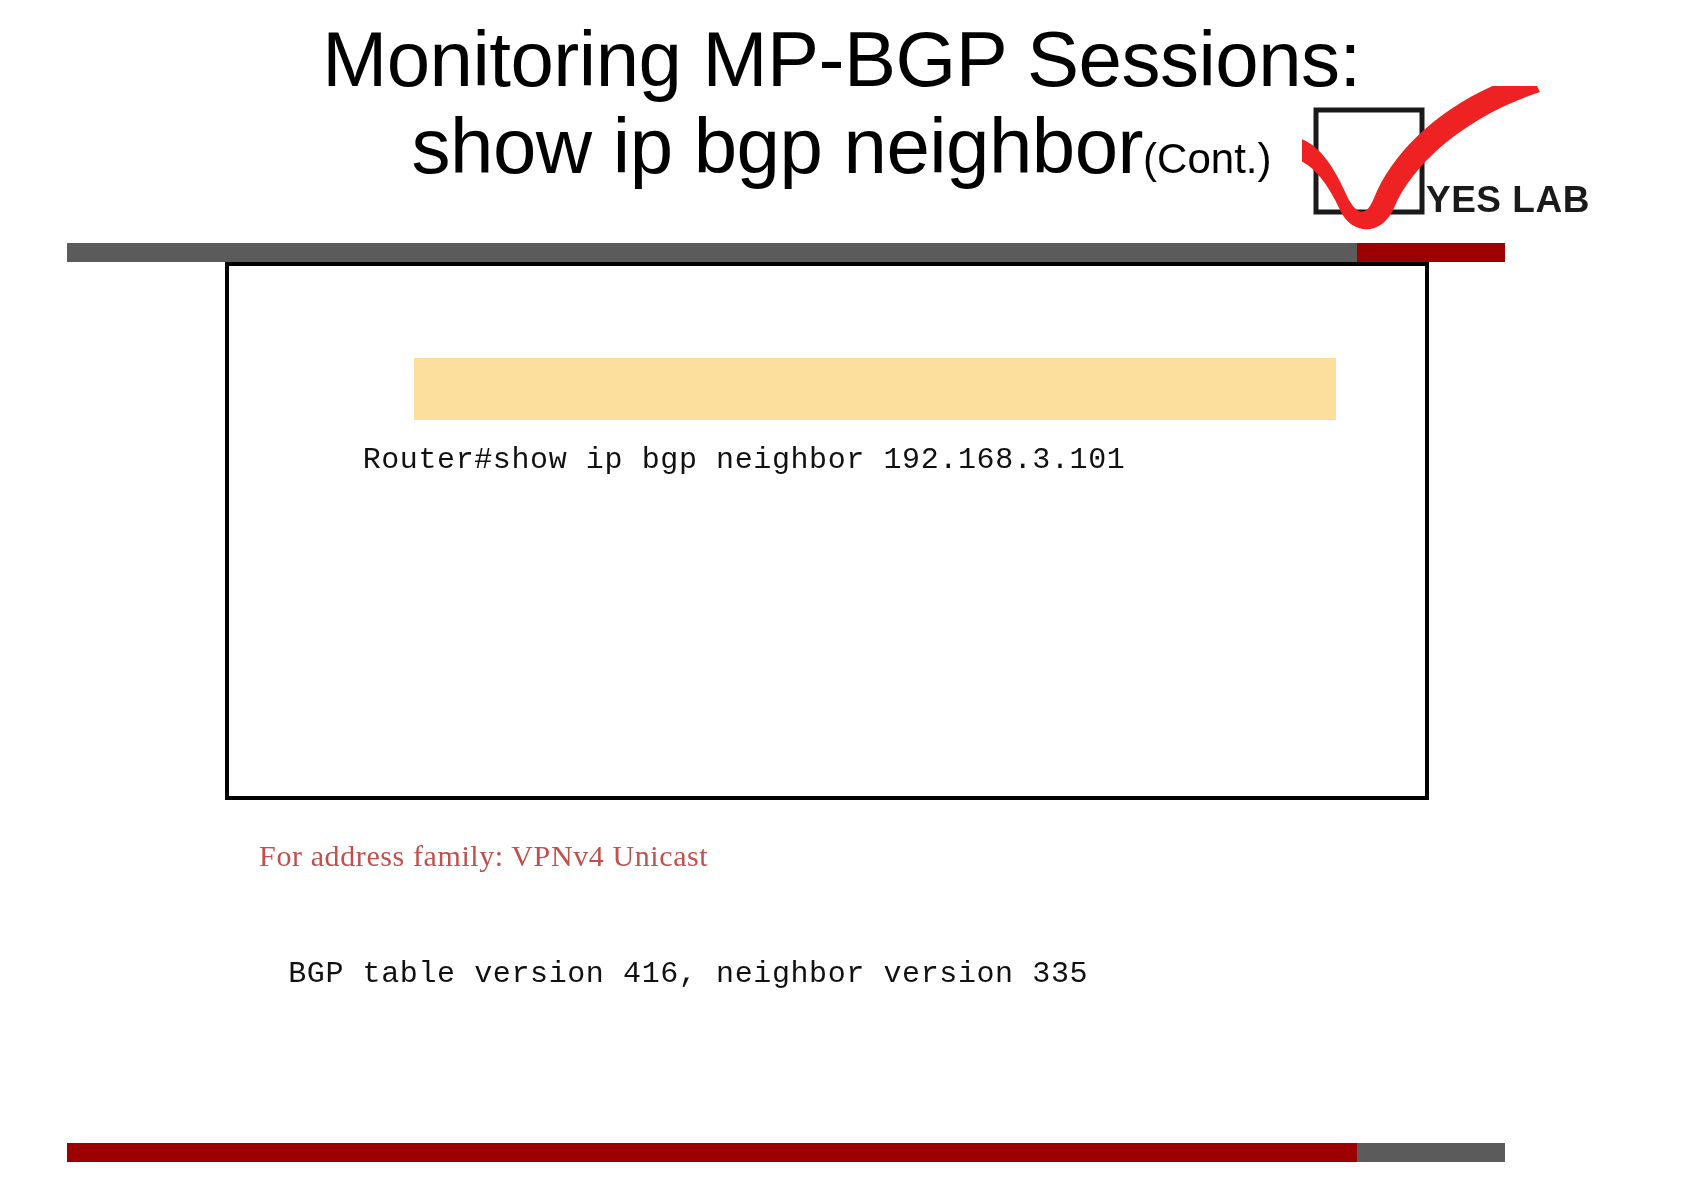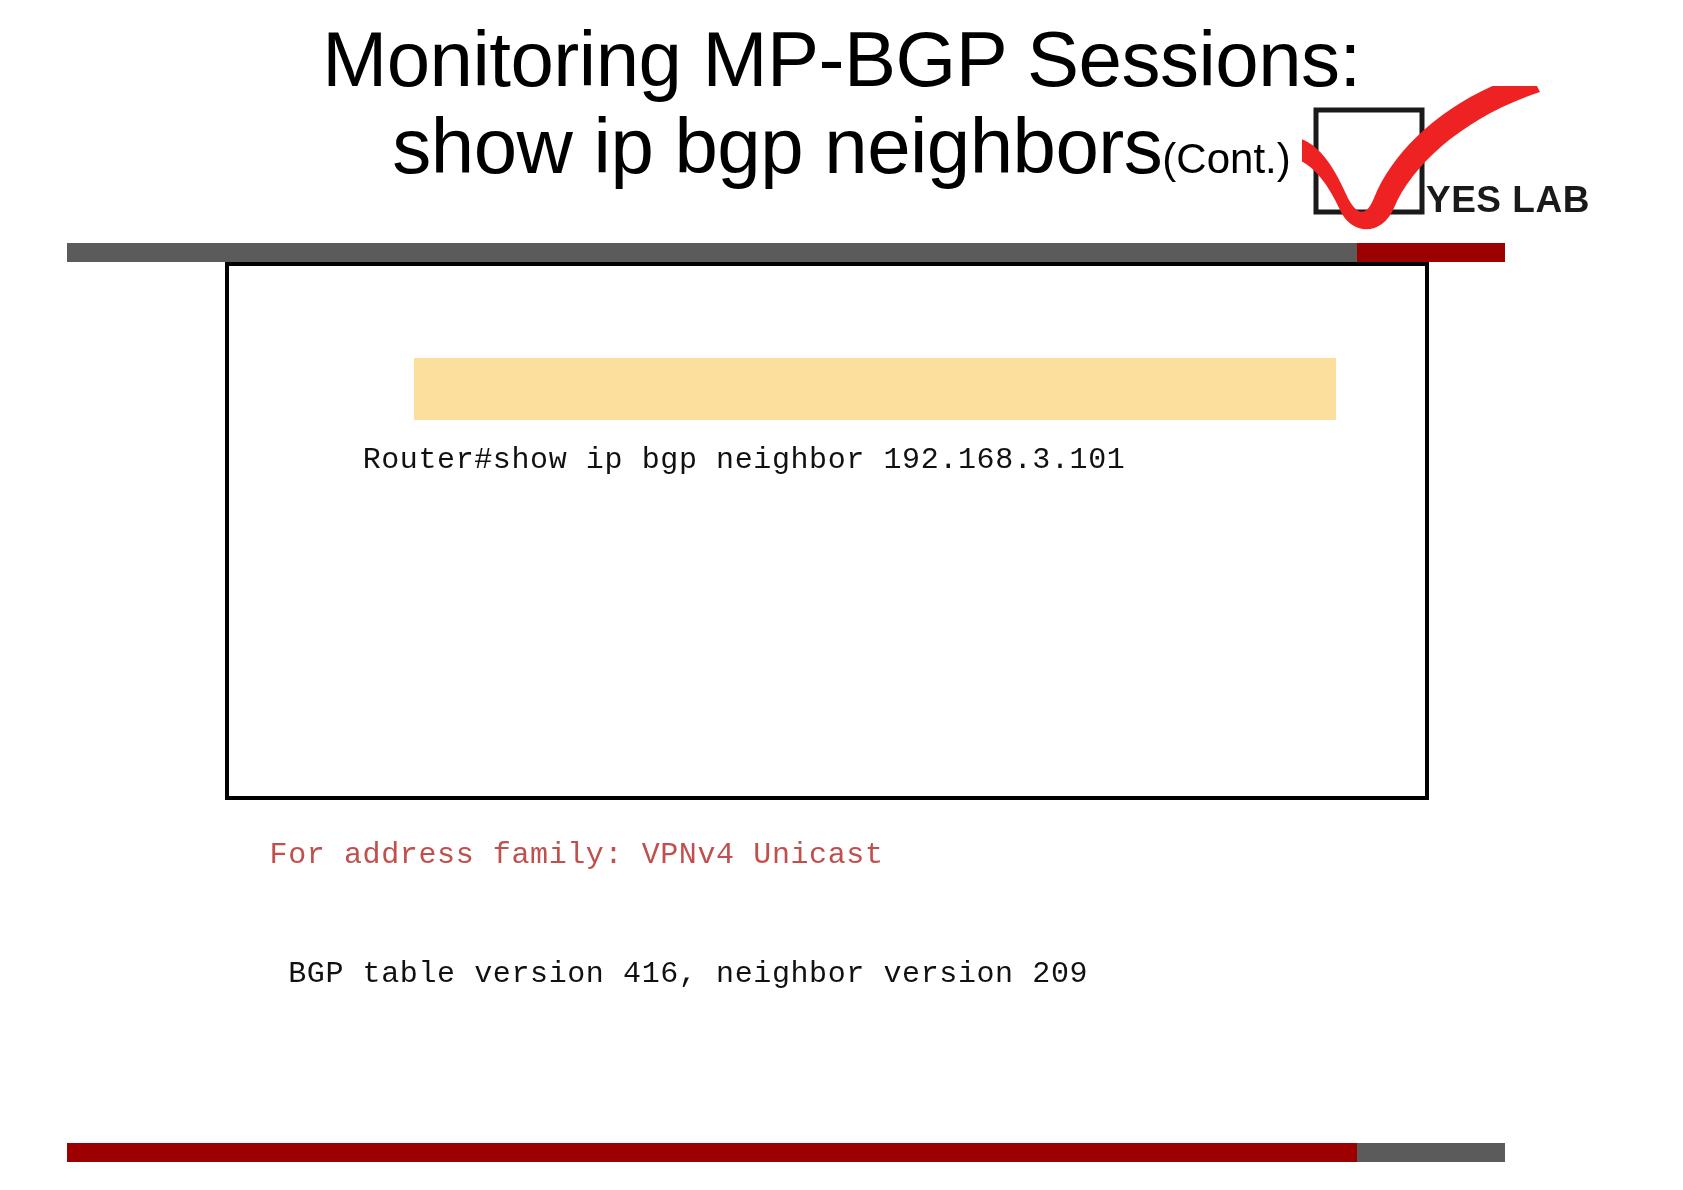--- a/index.html
+++ b/index.html
@@ -110,20 +110,21 @@
     color: #111111;
     white-space: pre;
     letter-spacing: 0.6px;
   }
   #terminal-output .ln {
     display: block;
     min-height: 39.5px;
   }
   #terminal-output .red {
     color: #C0504D;
+    font-family: Liberation Serif, serif;
   }
   #terminal-output .prompt-line {
     position: relative;
   }
   .hl-band {
     position: absolute;
     left: 163px;
     top: -4px;
     width: 922px;
     height: 62px;
@@ -133,21 +134,21 @@
   .prompt-text {
     position: relative;
     z-index: 1;
   }
 </style>
 </head>
 <body>
 
 <div id="slide-title">
   <span class="line">Monitoring MP-BGP Sessions:</span>
-  <span class="line"><span>show ip bgp neighbors</span><span class="cont">(Cont.)</span></span>
+  <span class="line"><span>show ip bgp neighbor</span><span class="cont">(Cont.)</span></span>
 </div>
 
 <div id="logo">
   <svg width="320" height="150" viewBox="0 0 320 150" xmlns="http://www.w3.org/2000/svg">
 
     <rect x="14" y="24" width="106" height="102" fill="#ffffff" stroke="#1A1A1A" stroke-width="5"></rect>
 
     <path d="M -36 56 C -10 44, 18 48, 44 108 C 54 130, 64 132, 72 112 C 92 62, 148 10, 228 -14 L 238 6 C 164 30, 110 78, 92 122 C 80 150, 50 150, 38 124 C 16 76, -8 66, -32 72 Z" fill="#EE2222"></path>
 
     <text x="124" y="126" font-family="Liberation Sans, sans-serif" font-size="37" font-weight="bold" fill="#1A1A1A" letter-spacing="0.5">YES LAB</text>
@@ -161,21 +162,21 @@
 
 <div id="terminal-box">
   <div id="terminal-output">
     <span class="ln prompt-line">
       <span class="hl-band"></span>
       <span class="prompt-text">Router#</span><span class="prompt-text">show ip bgp neighbor 192.168.3.101</span>
     </span>
     <span class="ln"></span>
     <span class="ln"></span>
     <span class="ln red"> For address family: VPNv4 Unicast</span>
-    <span class="ln">  BGP table version 416, neighbor version 209</span>
+    <span class="ln">  BGP table version 416, neighbor version 335</span>
     
     
     
     
     
     
     
     
     
     

